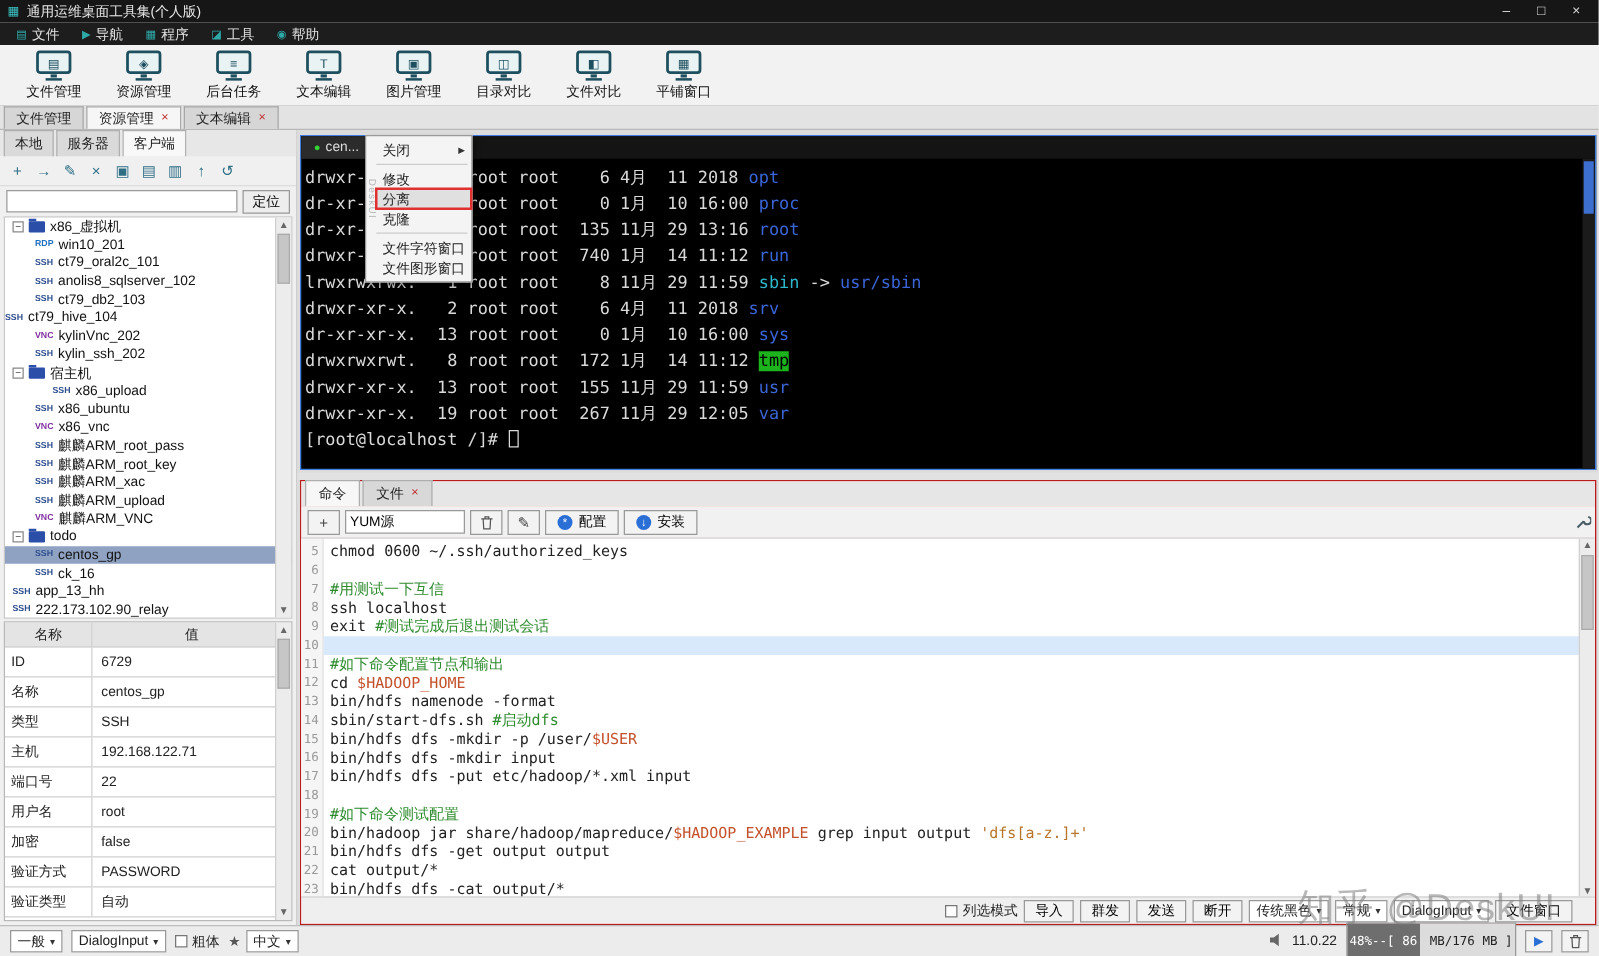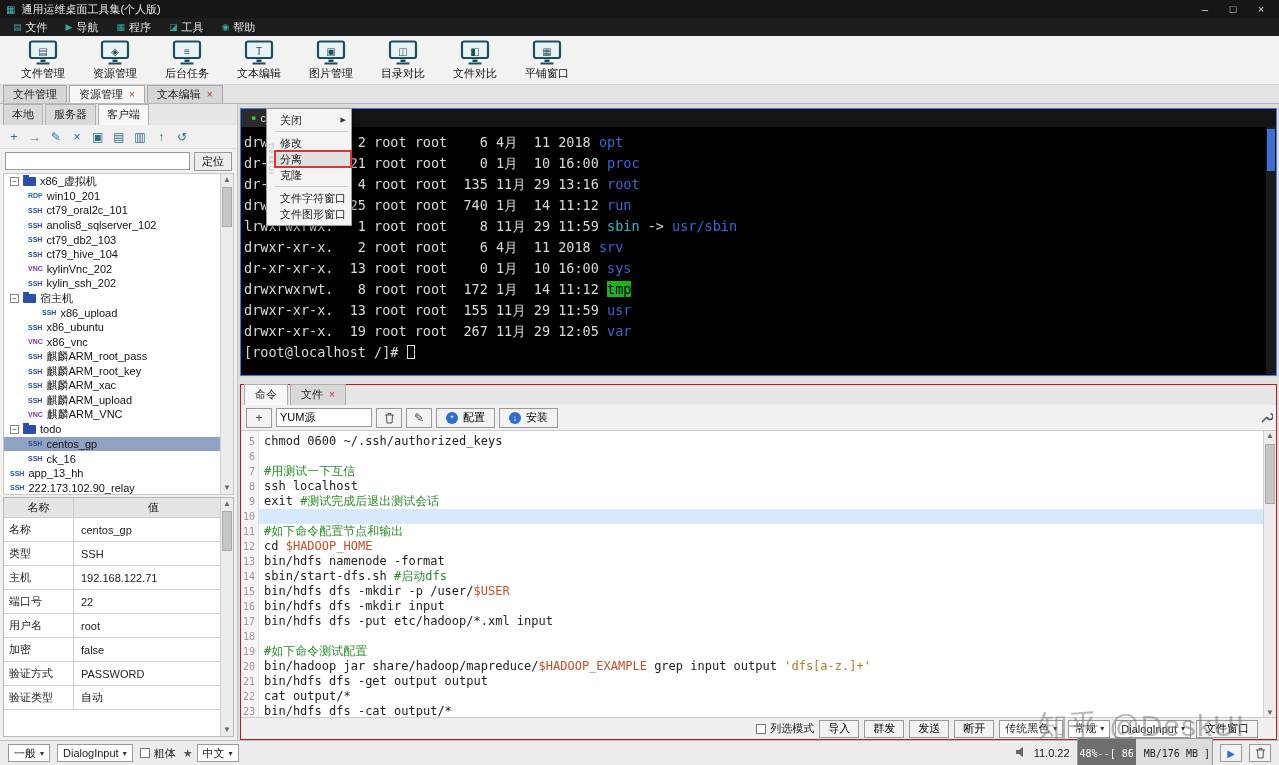--- a/index.html
+++ b/index.html
@@ -110,21 +110,21 @@
   .statusbar { position:absolute; left:0; right:0; bottom:0; height:25px; background:#ececec; border-top:1px solid #bdbdbd; display:flex; align-items:center; gap:7px; padding:0 8px; font-size:11px; }
   .sb-right { margin-left:auto; display:flex; align-items:center; gap:7px; }
   .mem { display:flex; height:30px; border:1px solid #999; font-family:"DejaVu Sans Mono",monospace; font-size:10px; }
   .mem .darkpart { background:#6e6e6e; color:#fff; display:flex; align-items:center; padding:0 2px; white-space:pre;}
   .mem .lightpart { background:#dcdcdc; color:#222; display:flex; align-items:center; padding:0 2px; white-space:pre;}
   .sb-btn { width:22px; height:18px; border:1px solid #999; background:#f3f3f3; display:flex; align-items:center; justify-content:center; }
   .run-glyph { color:#2a6fd6; font-size:10px; }
   .star { color:#555; }
 
   
-  .cmenu { position:absolute; left:28px; top:4px; width:86px; background:#f4f4f4; border:1px solid #9a9a9a; box-shadow:2px 3px 5px rgba(0,0,0,.45); z-index:40; padding:3px 0 3px 8px; }
+  .cmenu { position:absolute; left:54px; top:4px; width:86px; background:#f4f4f4; border:1px solid #9a9a9a; box-shadow:2px 3px 5px rgba(0,0,0,.45); z-index:40; padding:3px 0 3px 8px; }
   .citem { height:16px; display:flex; align-items:center; padding:0 5px; font-size:11px; color:#222; position:relative; white-space:nowrap;}
   .citem .sub { margin-left:auto; font-size:7px; color:#333;}
   .citem.hl { background:#e0e0e0; outline:2px solid #e03030; outline-offset:-1px;}
   .csep { height:1px; background:#ccc; margin:3px 3px 3px 0; }
   .cbrand { position:absolute; left:0; top:34px; writing-mode:vertical-rl; font-size:8px; color:#b8b8b8; letter-spacing:1px; }
 
   .watermark { position:absolute; right:34px; bottom:18px; font-size:30px; color:rgba(125,125,125,.55); z-index:60; pointer-events:none; letter-spacing:1px;}
 </style>
 </head>
 <body>
@@ -294,21 +294,21 @@
             <span class="tlabel">ct79_oral2c_101</span>
           </div>
           <div class="trow" style="padding-left: 24px;">
             <span class="proto SSH">SSH</span>
             <span class="tlabel">anolis8_sqlserver_102</span>
           </div>
           <div class="trow" style="padding-left: 24px;">
             <span class="proto SSH">SSH</span>
             <span class="tlabel">ct79_db2_103</span>
           </div>
-          <div class="trow" style="padding-left: 24px;">
+          <div class="trow" style="">
             <span class="proto SSH">SSH</span>
             <span class="tlabel">ct79_hive_104</span>
           </div>
           <div class="trow" style="padding-left: 24px;">
             <span class="proto VNC">VNC</span>
             <span class="tlabel">kylinVnc_202</span>
           </div>
           <div class="trow" style="padding-left: 24px;">
             <span class="proto SSH">SSH</span>
             <span class="tlabel">kylin_ssh_202</span>
@@ -374,20 +374,24 @@
         </div>
       <div class="props" id="props">
         <div class="vscroll">
           <div class="sarr">▲</div>
           <div class="thumb"></div>
           <div class="sarr dn">▼</div>
         </div>
       <div class="prow head">
             <div class="pname">名称</div>
             <div class="pval">值</div>
+          </div>
+          <div class="prow">
+            <div class="pname">ID</div>
+            <div class="pval">6729</div>
           </div>
           <div class="prow">
             <div class="pname">名称</div>
             <div class="pval">centos_gp</div>
           </div>
           <div class="prow">
             <div class="pname">类型</div>
             <div class="pval">SSH</div>
           </div>
           <div class="prow">

